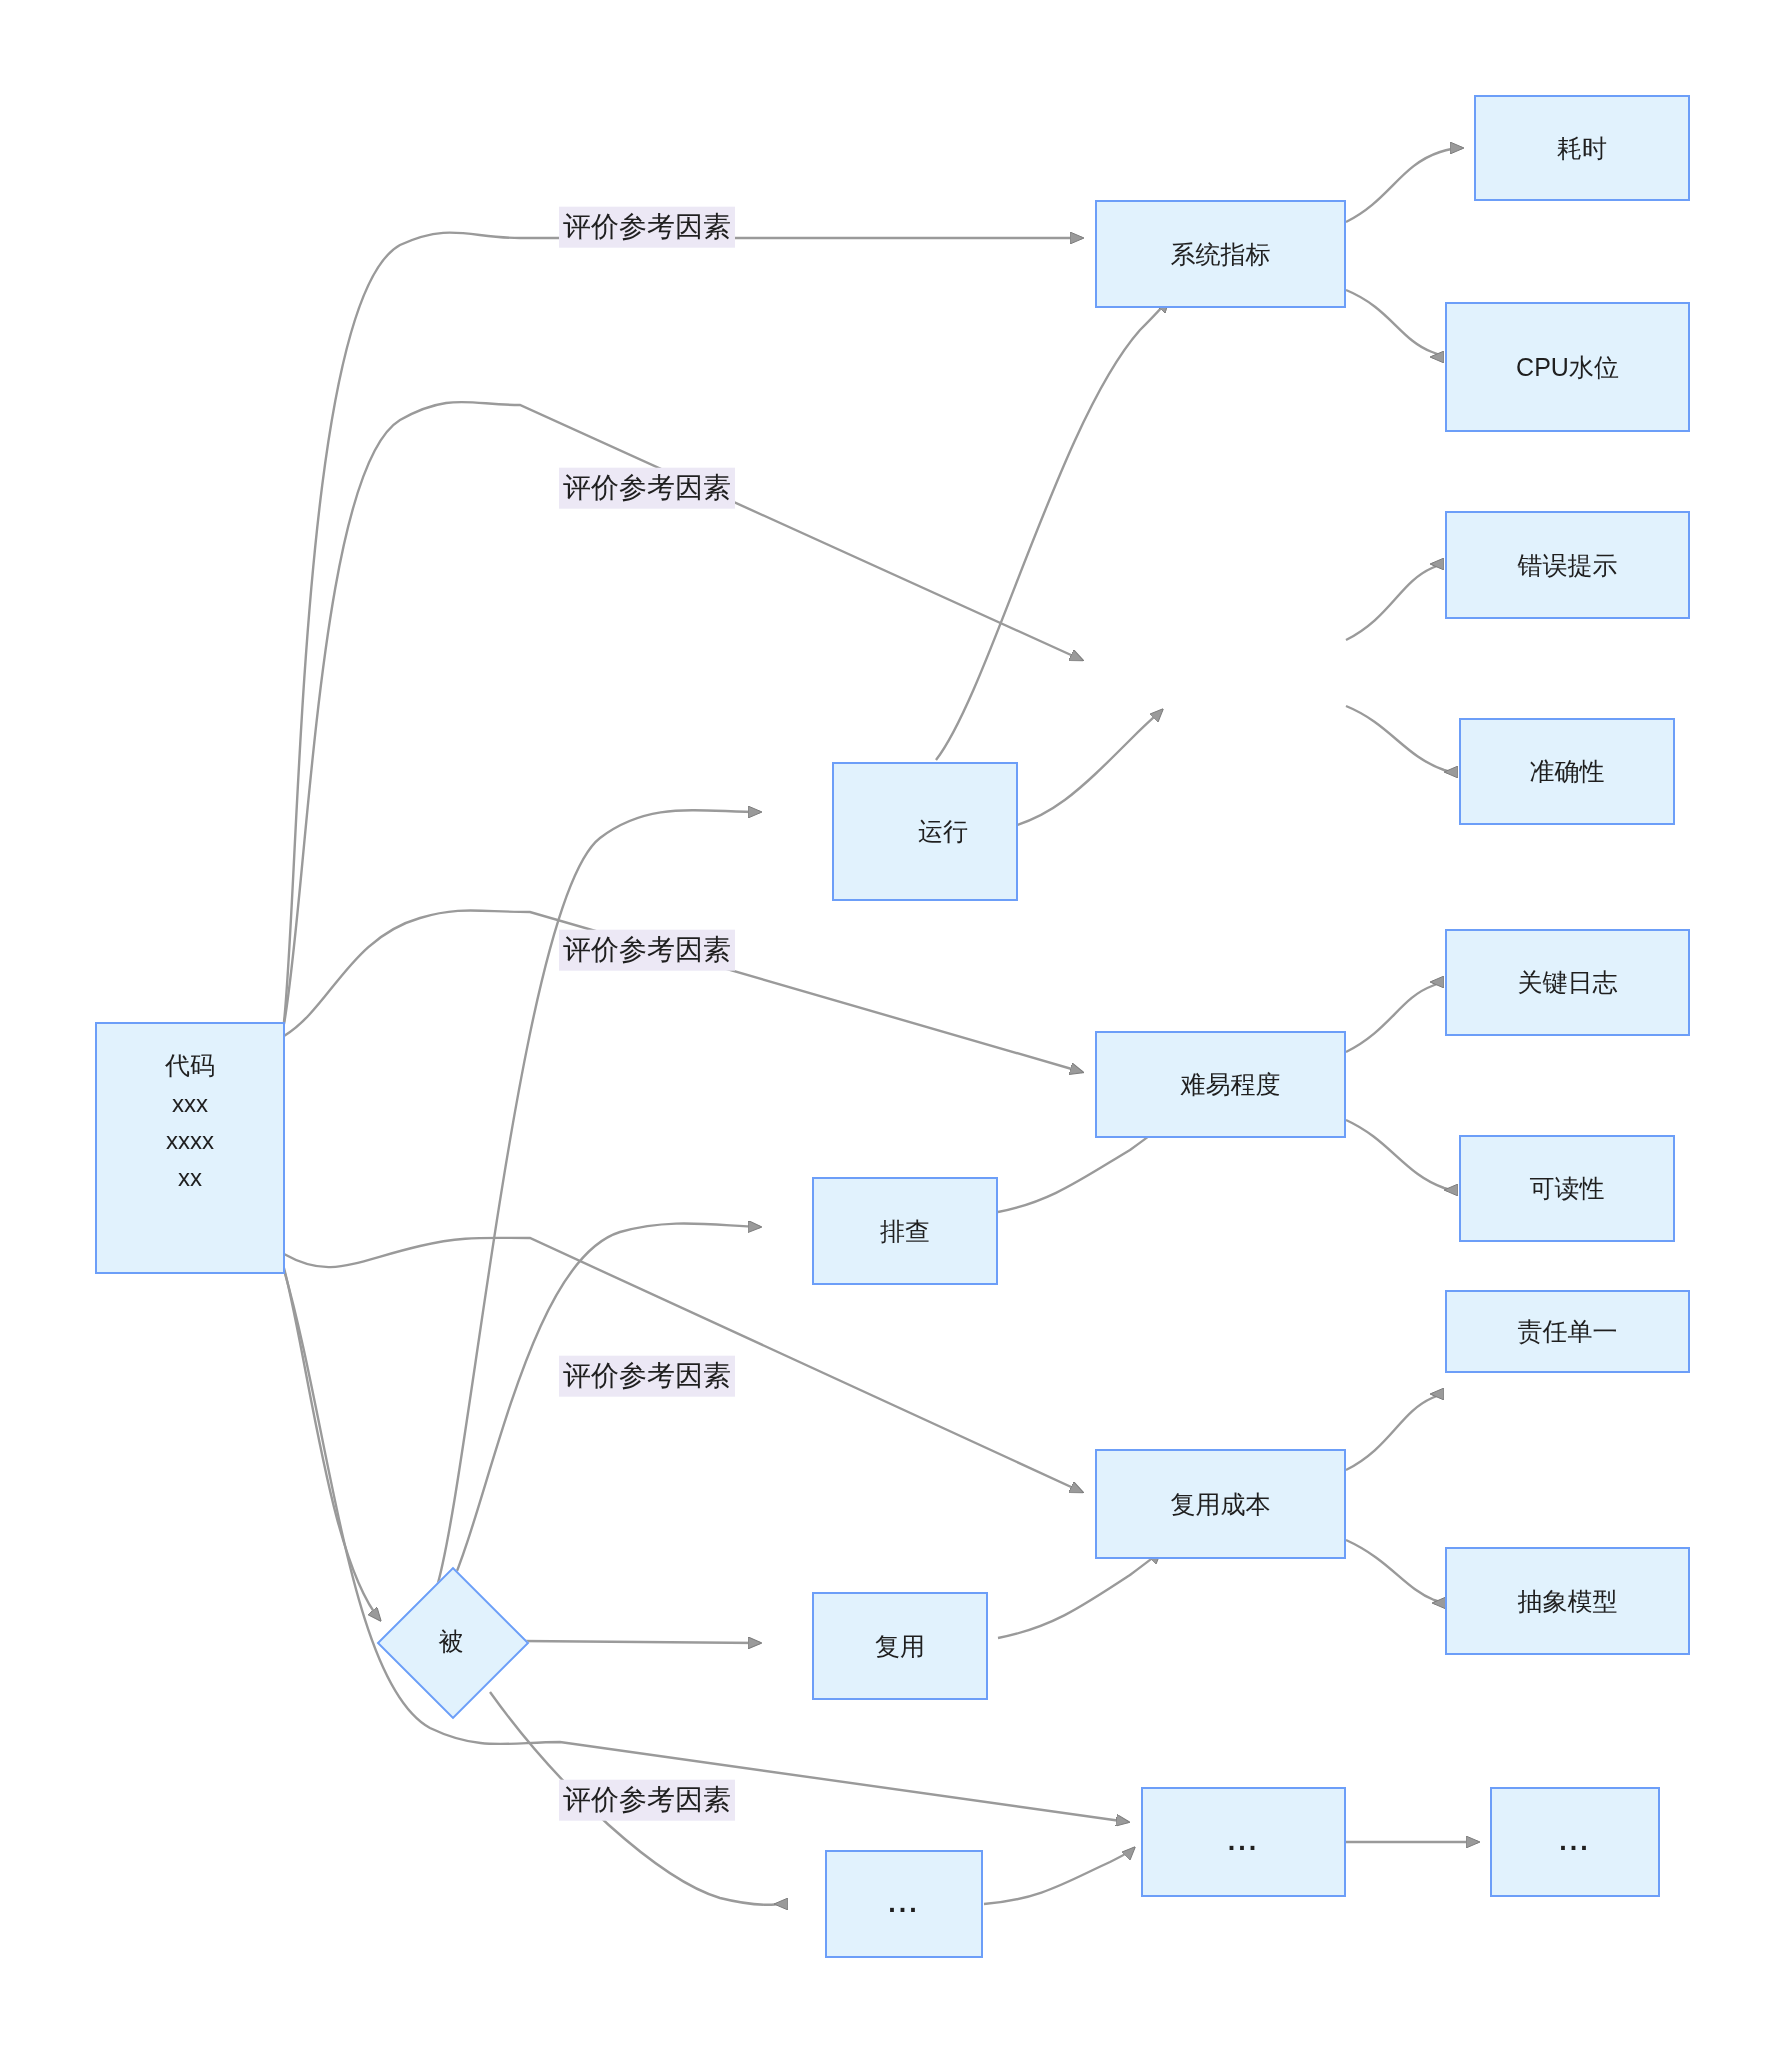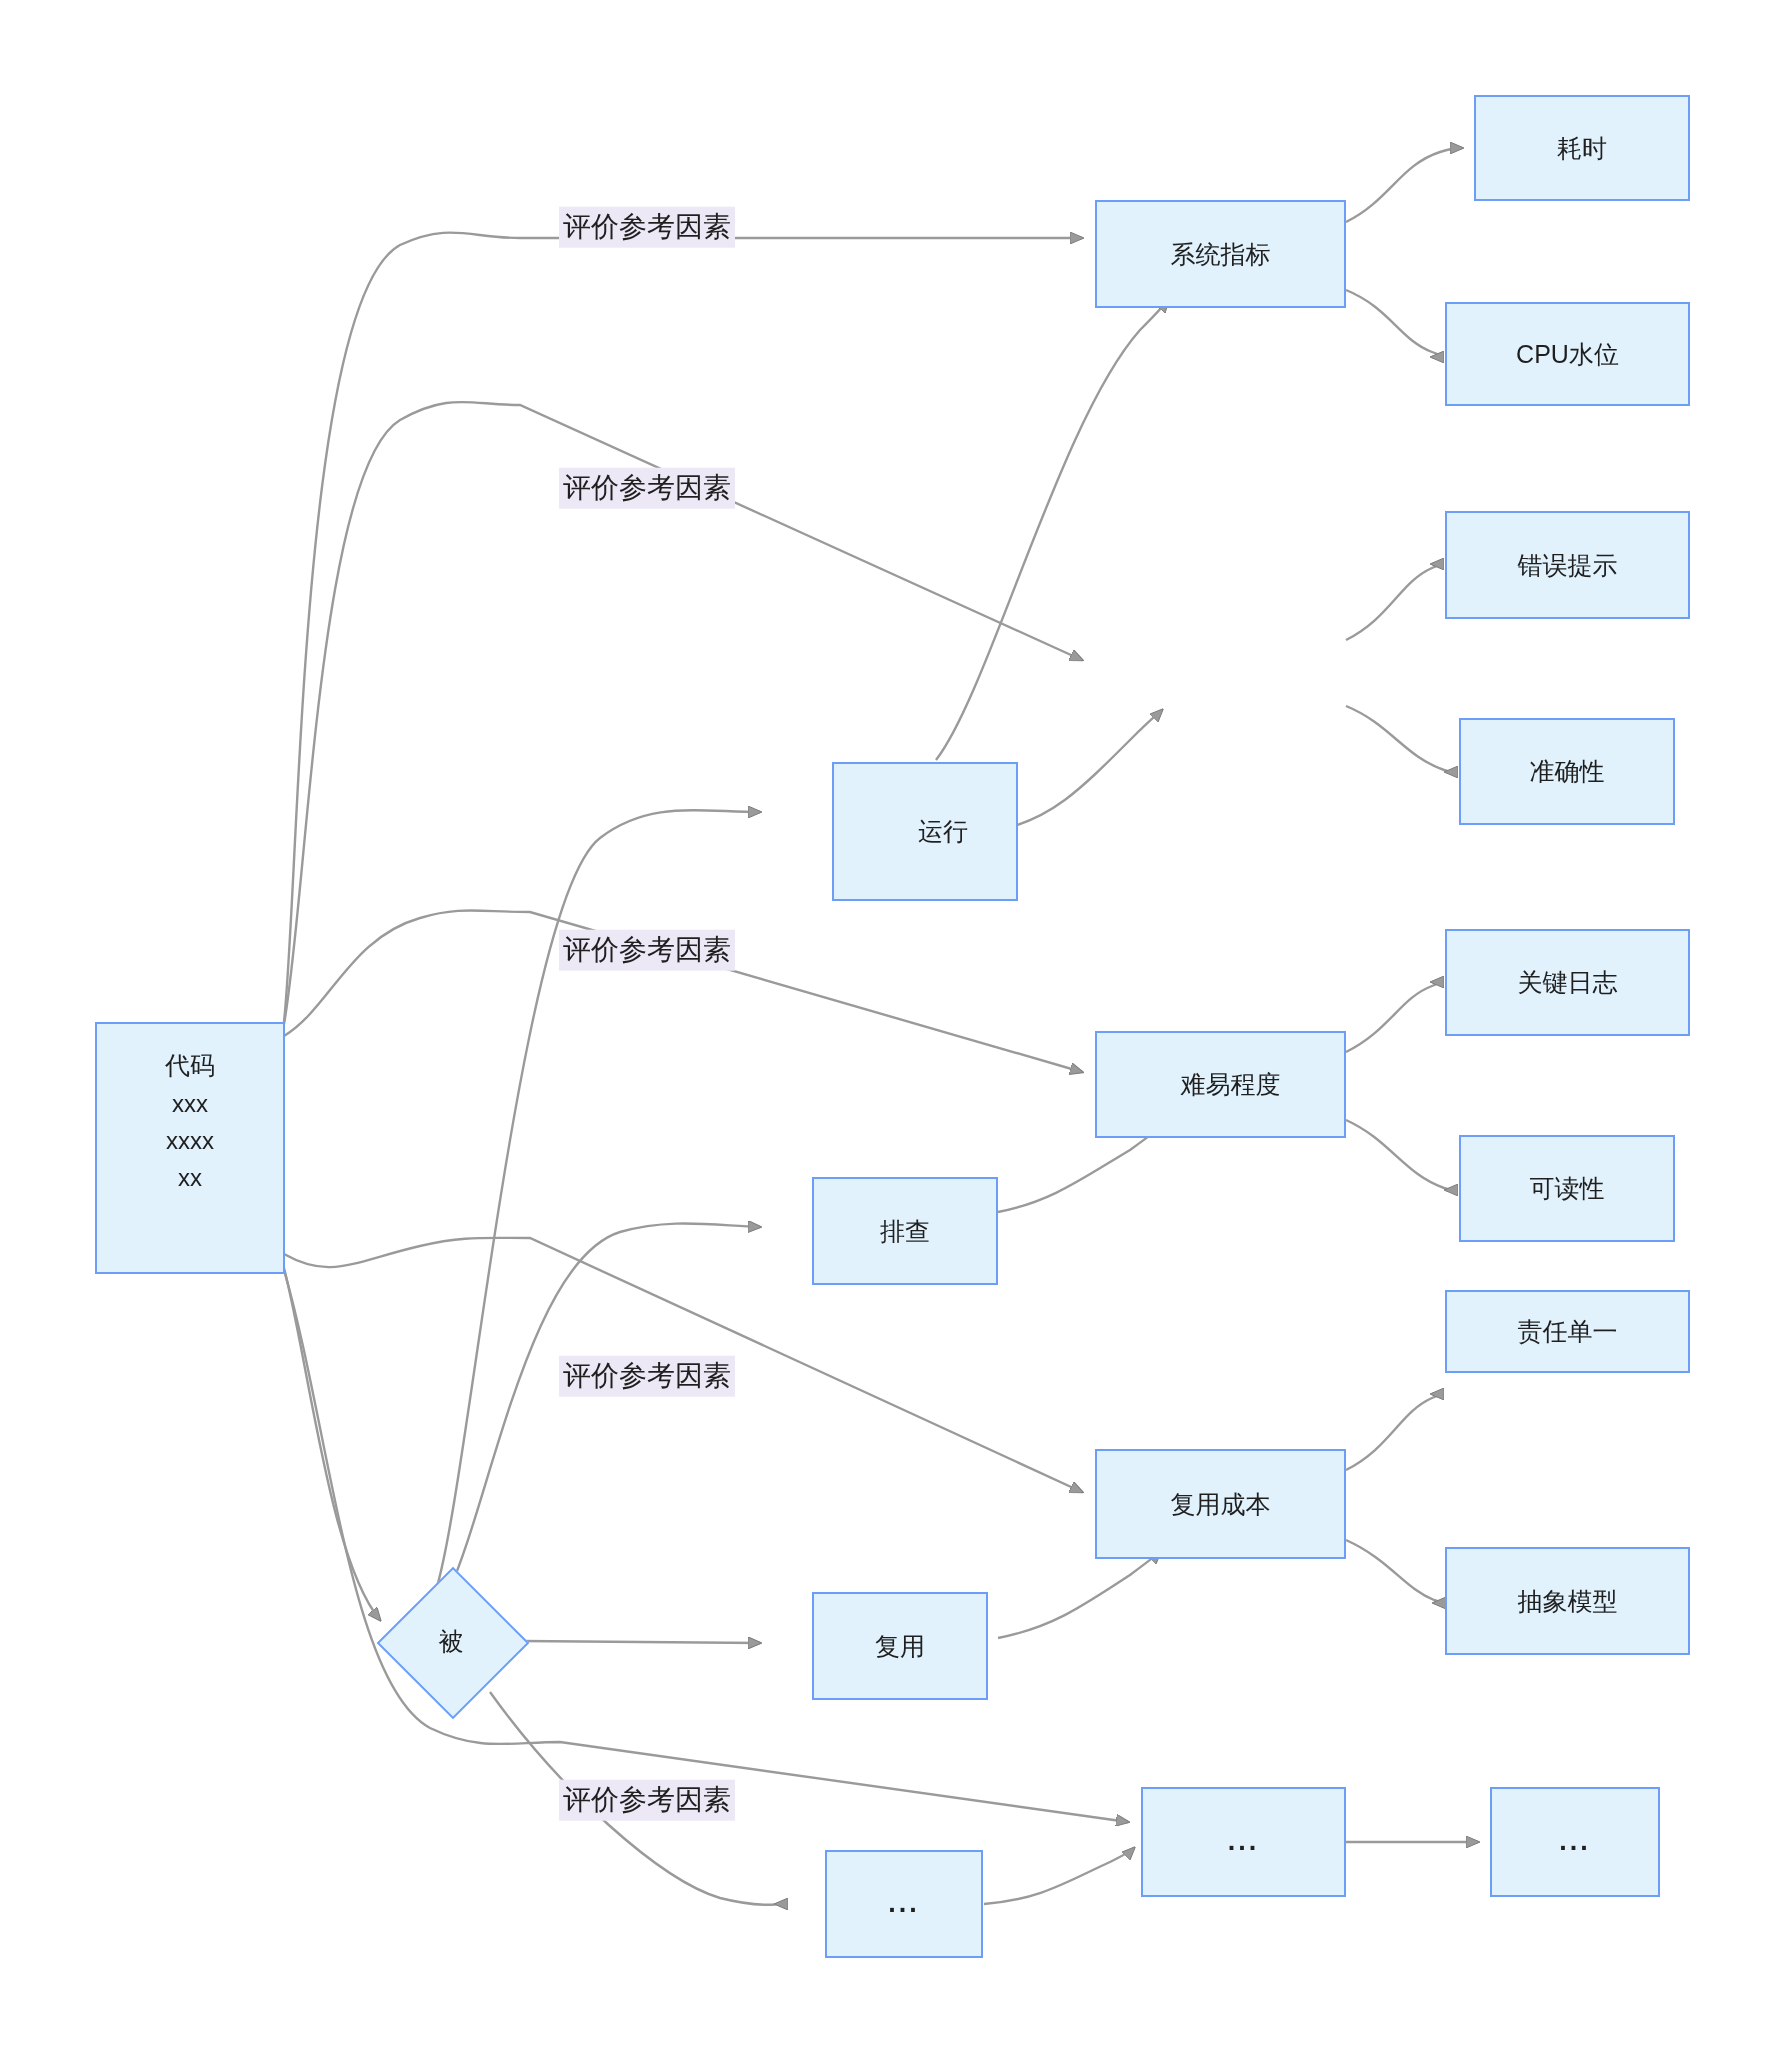--- a/index.html
+++ b/index.html
@@ -201,21 +201,21 @@
   </div>
 
   <div class="node ellipsis" style="left:1141px; top:1787px; width:205px; height:110px;">
     <span>...</span>
   </div>
 
   <div class="node" style="left:1474px; top:95px; width:216px; height:106px;">
     <span>耗时</span>
   </div>
 
-  <div class="node" style="left:1445px; top:302px; width:245px; height:104px;">
+  <div class="node" style="left:1445px; top:302px; width:245px; height:130px;">
     <span>CPU水位</span>
   </div>
 
   <div class="node" style="left:1445px; top:511px; width:245px; height:108px;">
     <span>错误提示</span>
   </div>
 
   <div class="node" style="left:1459px; top:718px; width:216px; height:107px;">
     <span>准确性</span>
   </div>

